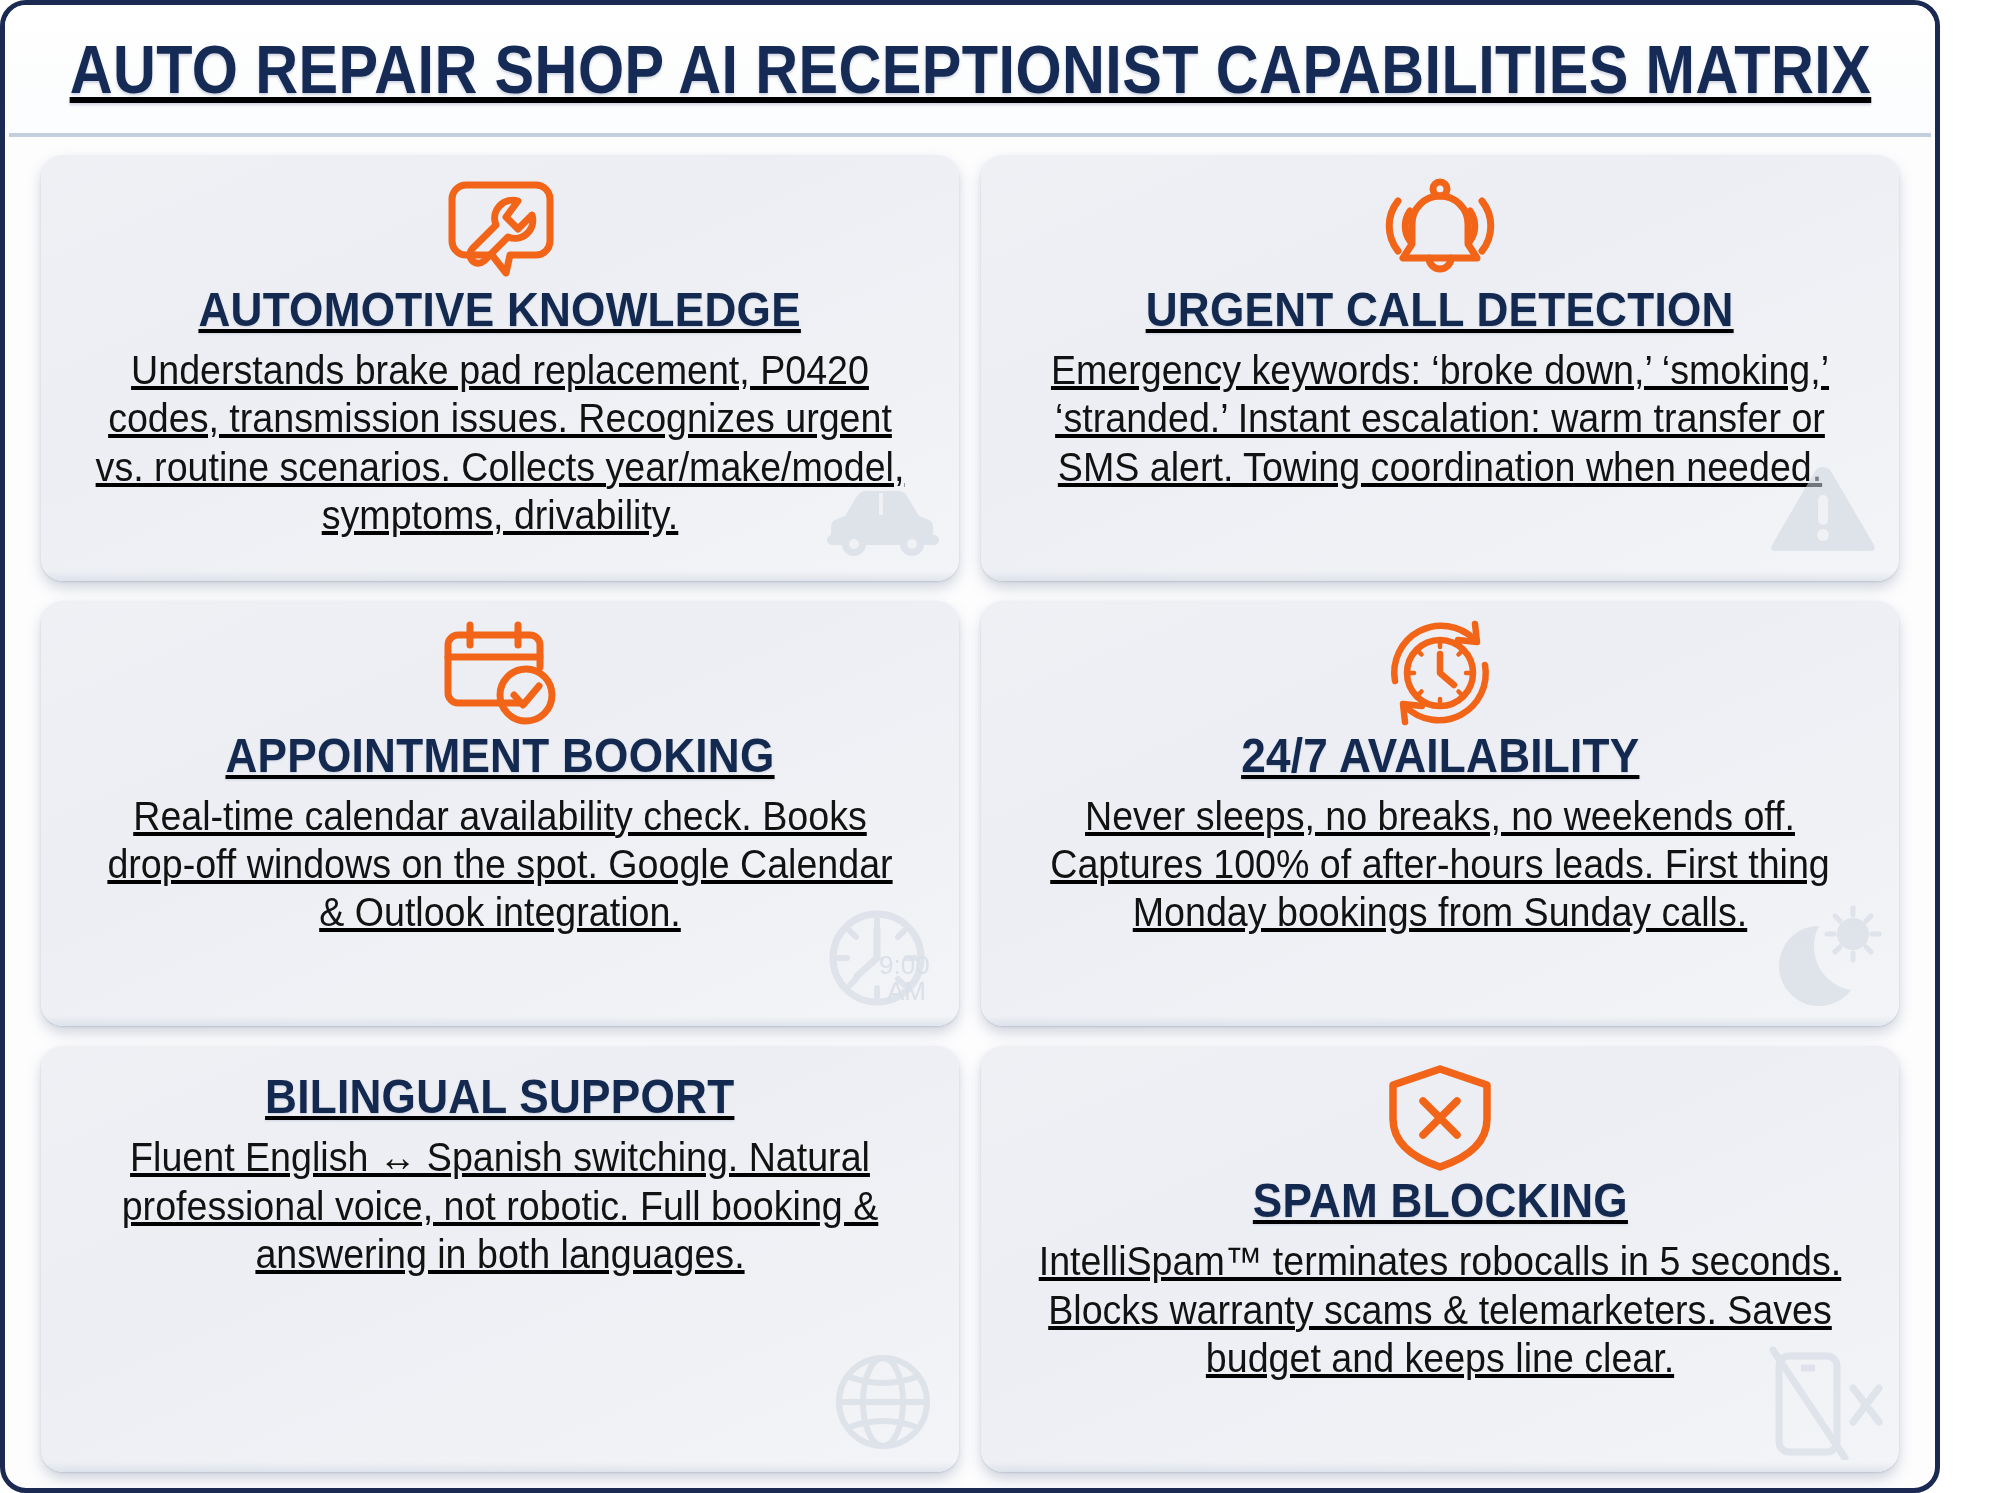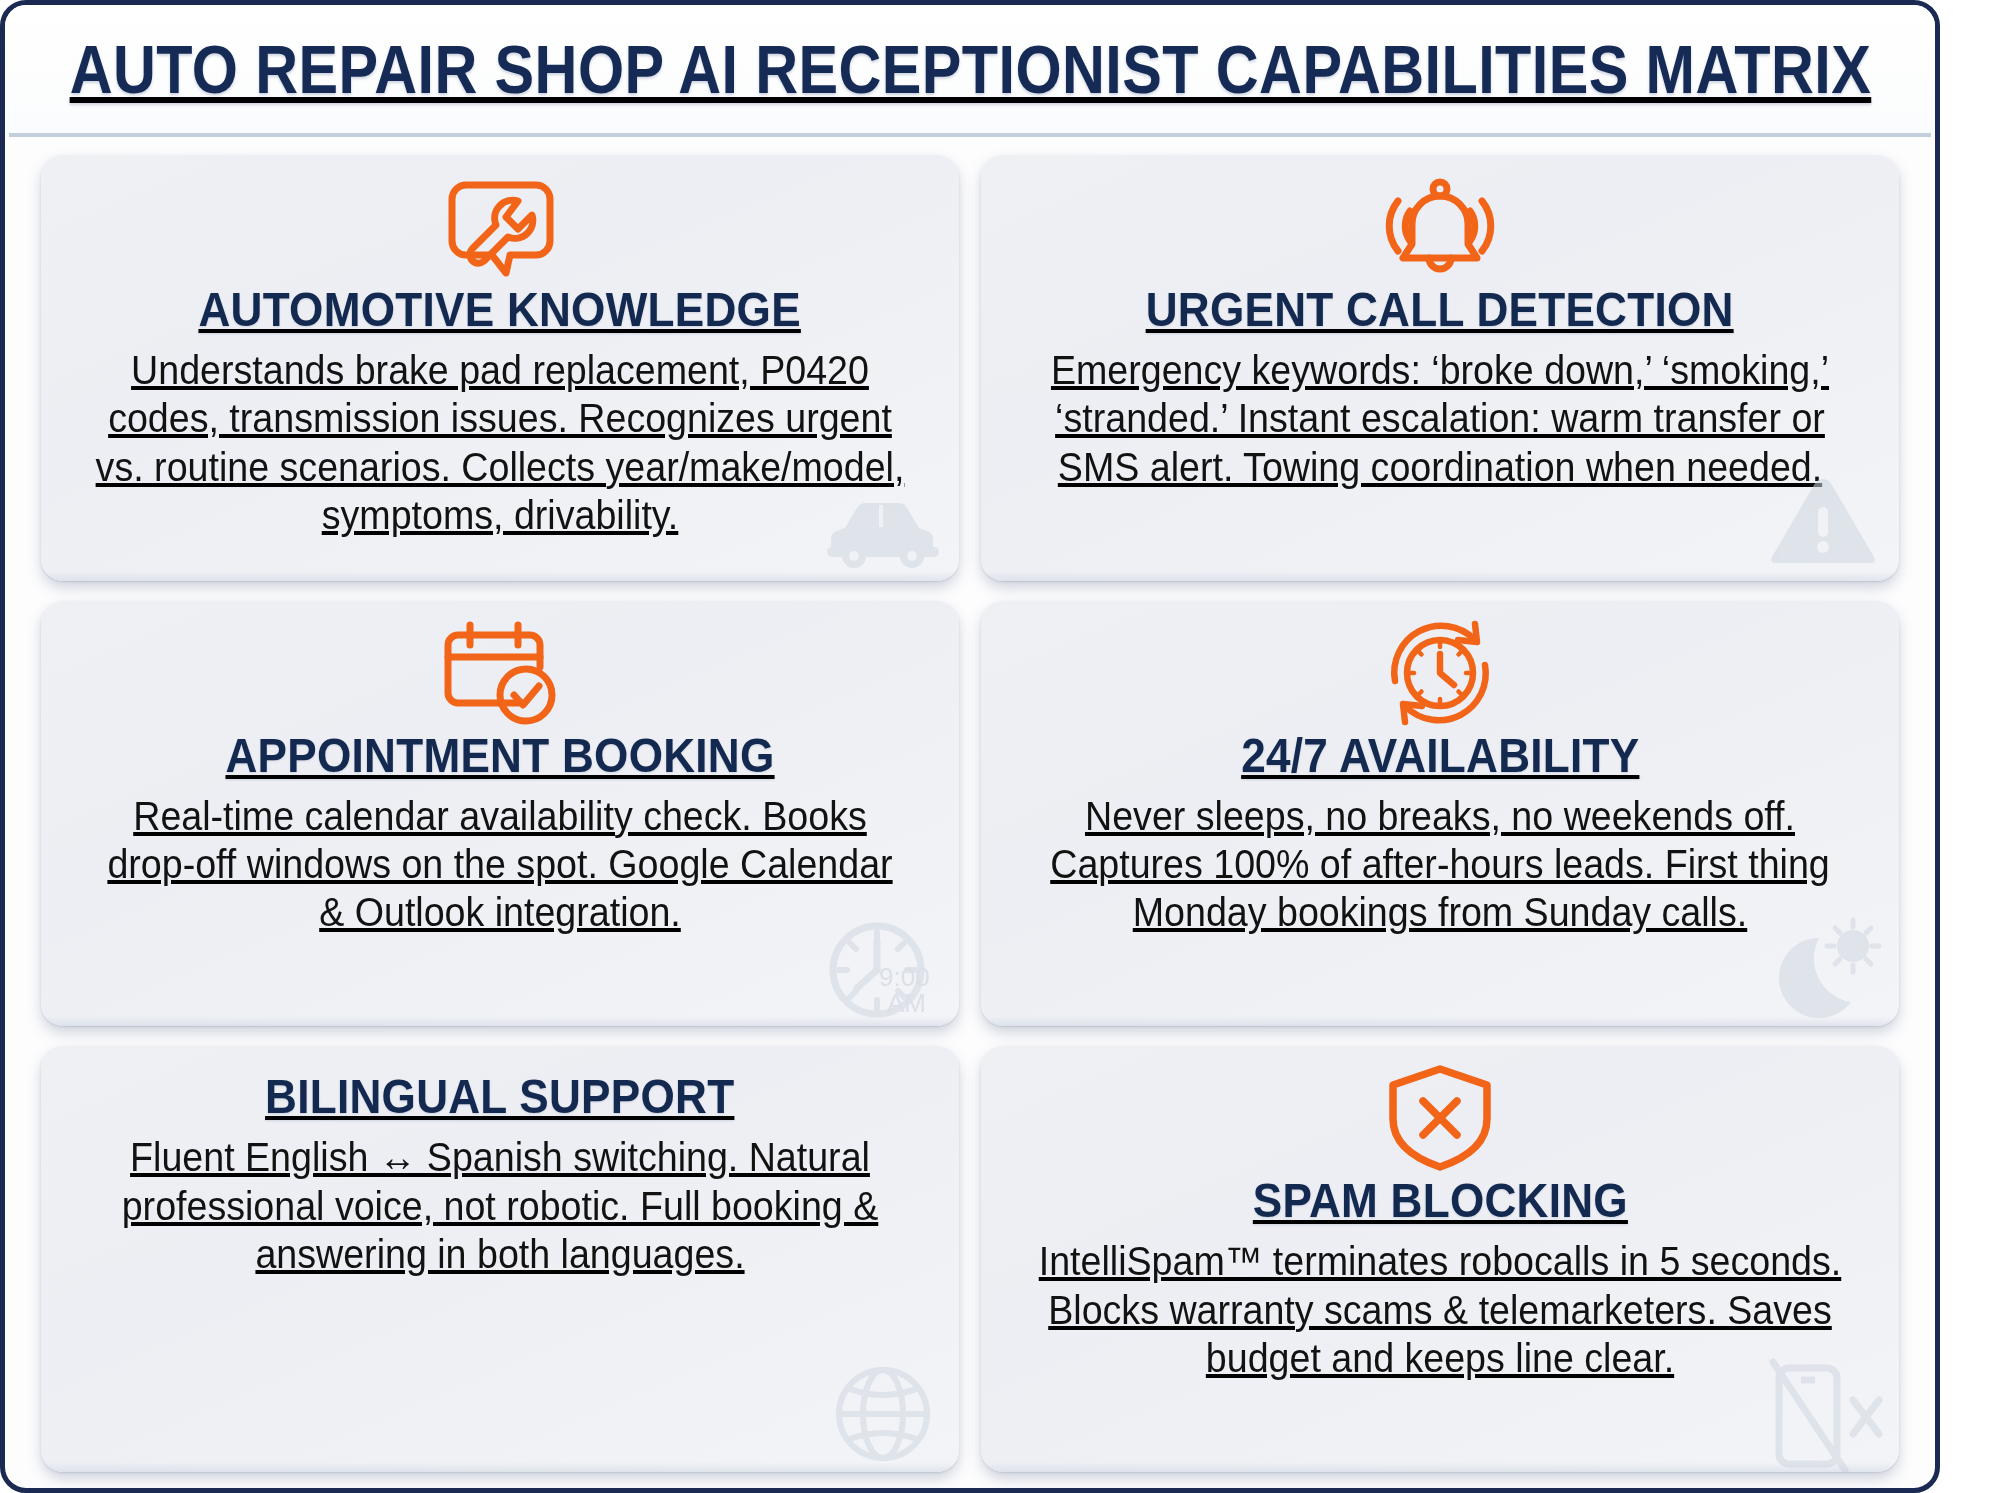--- a/index.html
+++ b/index.html
@@ -98,21 +98,21 @@
     color: #121212;
     text-align: center;
     max-width: 100%;
     transform: scaleX(0.94);
   }
 
   
   .watermark {
     position: absolute;
     right: 10px;
-    bottom: 0;
+    bottom: 12px;
     width: 132px;
     height: 118px;
     opacity: 0.55;
     pointer-events: none;
   }
   .watermark svg { width: 100%; height: 100%; display: block; }
   .wm-fill { fill: #cfd5e0; }
   .wm-stroke { stroke: #cfd5e0; fill: none; }
 
   .wm-text {

